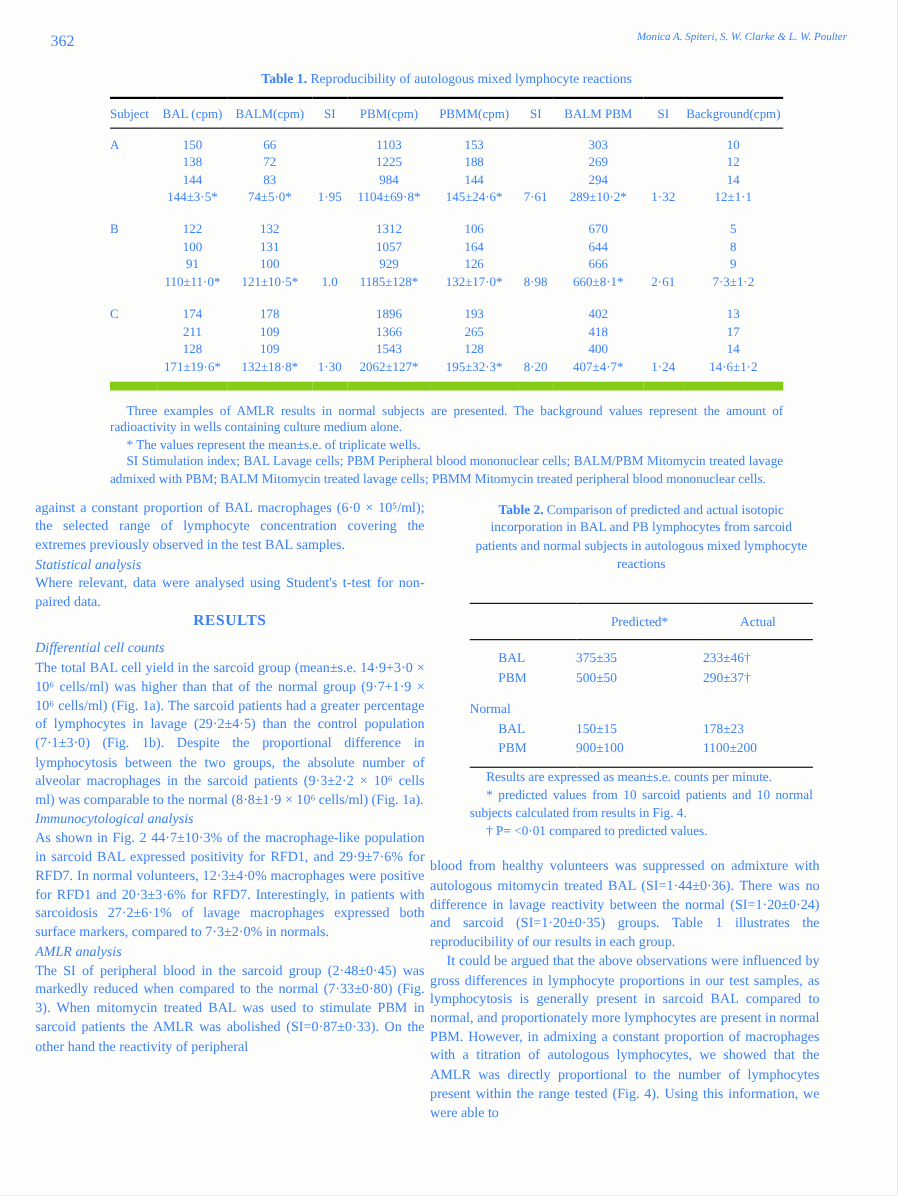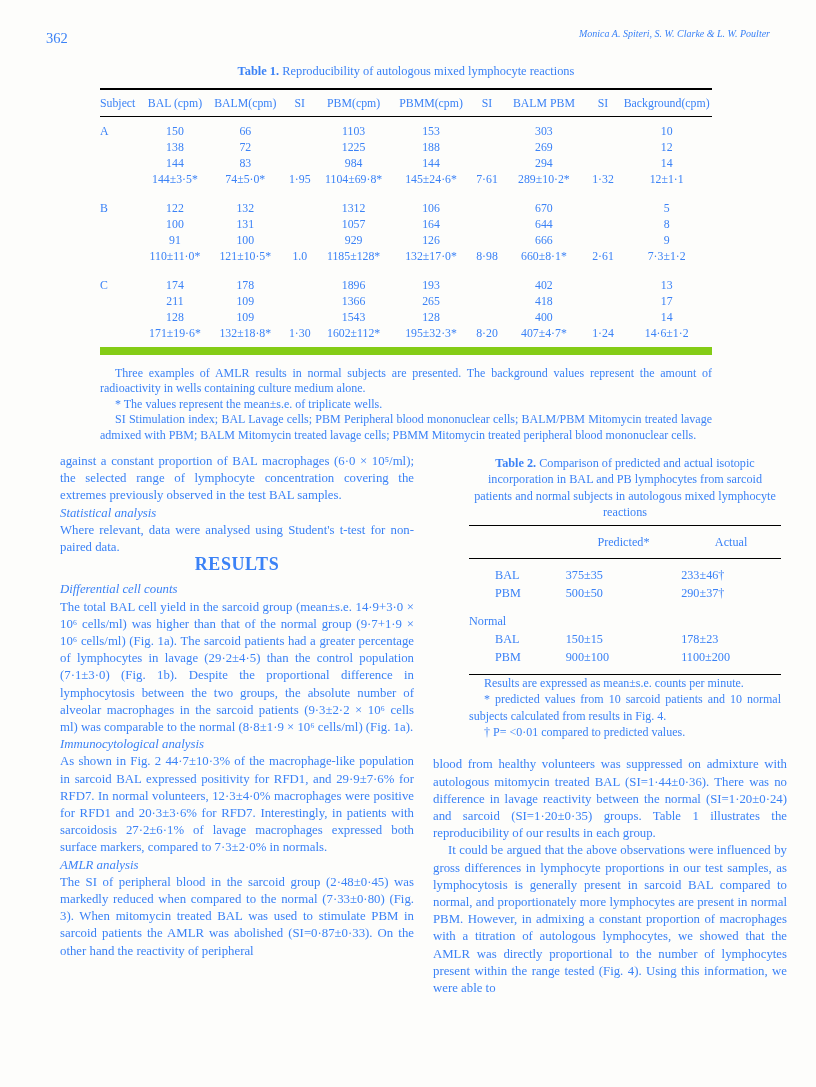--- a/index.html
+++ b/index.html
@@ -29,30 +29,30 @@
   .t1 thead th.subj-h { text-align:left; }
   .t1 td { text-align:center; padding:0; height:16px; line-height:16px; white-space:nowrap; }
   .t1 td.subj { text-align:left; }
   .t1 tr.gap td { padding-top:13px; }
   .t1 tbody tr:first-child td { padding-top:6px; }
   .t1 tbody tr:last-child td { padding-bottom:6px; }
   .t-notes { margin-top:11px; font-size:12px; line-height:15.4px; text-align:justify; }
   .t-notes p { margin:0; text-indent:15px; }
 
   
-  .columns { position:absolute; top:453px; left:60px; width:730px; display:flex; gap:19px; }
+  .columns { position:absolute; top:453px; left:32px; width:730px; display:flex; gap:5px; }
   .col { width:354px; font-size:12.8px; line-height:17.2px; text-align:justify; }
   .col p { margin:0; }
   .sect-head { font-style:italic; margin:14px 0 0; }
-  .results-head { text-align:center; font-weight:bold; font-size:18px; letter-spacing:0.6px; margin:21px 0 5px; }
+  .results-head { text-align:center; font-weight:bold; font-size:14px; letter-spacing:0.6px; margin:21px 0 5px; }
   .indent { text-indent:15px; }
 
   
   .table2-block { width:312px; margin:2px 0 16px 36px; }
-  .t2-caption { text-align:center; font-size:12.2px; line-height:16.4px; margin-bottom:4px; text-align:center; }
+  .t2-caption { text-align:center; font-size:12.2px; line-height:16.4px; margin-bottom:27px; text-align:center; }
   .t2-caption .cap-label { font-weight:bold; }
   .t2 { width:312px; table-layout:fixed; border-top:1.6px solid #000; border-bottom:1.6px solid #000; font-size:12.2px; }
   .t2 thead th { font-weight:normal; padding:8px 0 7px; border-bottom:1.2px solid #000; text-align:center; }
   .t2 td { height:18px; line-height:18px; padding:0; text-align:left; white-space:nowrap; }
   .t2 td.sect { text-align:left; }
   .t2 td.rowlabel { text-align:left; padding-left:26px; }
   .t2 tbody tr:first-child td { padding-top:7px; }
   .t2 tbody tr.gap td { padding-top:10px; }
   .t2 tbody tr:last-child td { padding-bottom:8px; }
   .t2-notes { font-size:12px; line-height:16.4px; text-align:justify; }
@@ -230,21 +230,21 @@
             <td></td>
             <td>400</td>
             <td></td>
             <td>14</td>
           </tr>
           <tr>
             <td class="subj"></td>
             <td>171±19·6*</td>
             <td>132±18·8*</td>
             <td>1·30</td>
-            <td>1602±112*</td>
+            <td>2062±127*</td>
             <td>195±32·3*</td>
             <td>8·20</td>
             <td>407±4·7*</td>
             <td>1·24</td>
             <td>14·6±1·2</td>
           </tr>
         </tbody>
     </table>
     <div class="t-notes">
       <p>Three examples of AMLR results in normal subjects are presented. The background values represent the amount of radioactivity in wells containing culture medium alone.</p>

